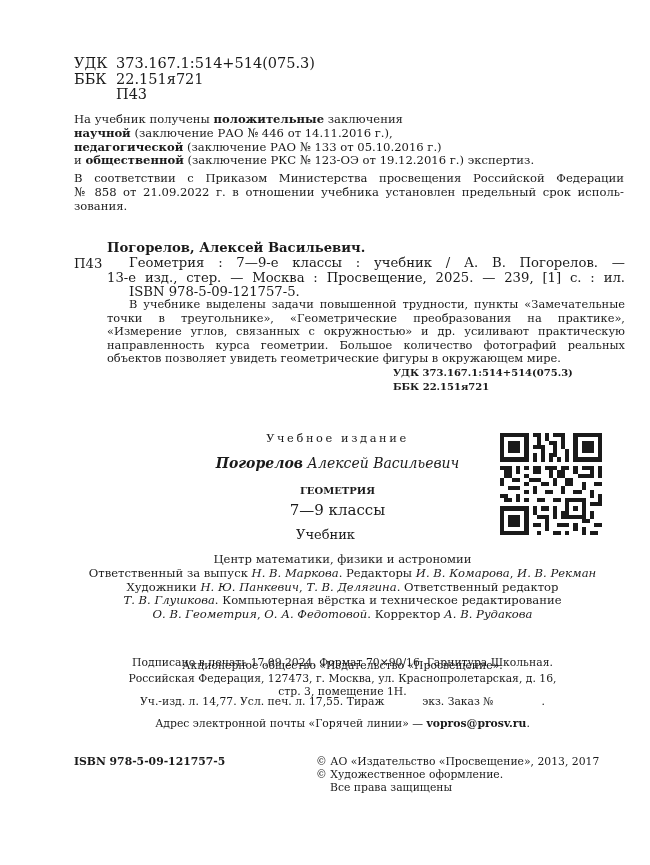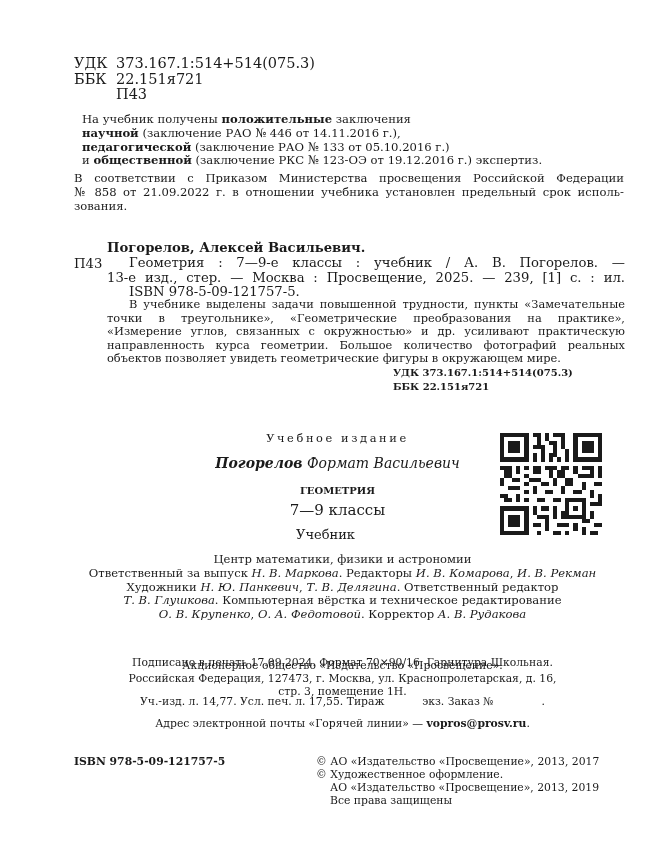--- a/index.html
+++ b/index.html
@@ -28,21 +28,21 @@
   <div class="row">
       <span class="k">ББК</span>
       <span>22.151я721</span>
     </div>
   <div class="row">
       <span class="k"></span>
       <span>П43</span>
     </div>
 </div>
 
-<div class="abs sm" style="left:74px; top:113px; font-size:11.6px; line-height:13.8px;margin-left:8px;">
+<div class="abs sm" style="left:74px; top:113px; font-size:11.6px; line-height:13.8px;">
   <div><span>На учебник получены </span><span class="b">положительные</span><span> заключения</span></div>
   <div><span class="b">научной</span><span> (заключение РАО № 446 от 14.11.2016 г.),</span></div>
   <div><span class="b">педагогической</span><span> (заключение РАО № 133 от 05.10.2016 г.)</span></div>
   <div><span>и </span><span class="b">общественной</span><span> (заключение РКС № 123-ОЭ от 19.12.2016 г.) экспертиз.</span></div>
 </div>
 
 <div class="abs sm" style="left:74px; top:172px; width:550px; font-size:11.6px; line-height:13.8px;">
   <div class="j">В соответствии с Приказом Министерства просвещения Российской Федерации</div>
   <div class="j">№ 858 от 21.09.2022 г. в отношении учебника установлен предельный срок исполь-</div>
   <div>зования.</div>
@@ -62,21 +62,21 @@
   <div class="j">направленность курса геометрии. Большое количество фотографий реальных</div>
   <div>объектов позволяет увидеть геометрические фигуры в окружающем мире.</div>
 </div>
 <div class="abs sm b" style="left:393px; top:366px; font-size:10px; line-height:13.6px;">
   <div>УДК 373.167.1:514+514(075.3)</div>
   <div>ББК 22.151я721</div>
 </div>
 
 <div class="abs sm center" style="left:200px; top:432px; width:275px; letter-spacing:2.6px; font-size:11.4px;">Учебное издание</div>
 <div class="abs t center" style="left:190px; top:456px; width:295px; font-size:14px;">
-  <span class="b i">Погорелов</span><span class="i"> Формат Васильевич</span>
+  <span class="b i">Погорелов</span><span class="i"> Алексей Васильевич</span>
 </div>
 <div class="abs t center b" style="left:200px; top:482px; width:275px; font-size:10px; line-height:18px;">ГЕОМЕТРИЯ</div>
 <div class="abs t center" style="left:200px; top:502px; width:275px; font-size:15px; line-height:17px;">7—9 классы</div>
 <div class="abs t center" style="left:188px; top:527px; width:275px; font-size:13px;">Учебник</div>
 
 <div class="abs qr" style="left:500px; top:433px; width:102px; height:102px;">
   <svg width="102" height="102" viewBox="0 0 25 25" shape-rendering="crispEdges">
     <rect width="25" height="25" fill="#fff"></rect>
     <g fill="#1a1a1a">
 
@@ -173,21 +173,21 @@
   <div>
     <span>Ответственный за выпуск </span><span class="i">Н. В. Маркова</span><span>. Редакторы </span><span class="i">И. В. Комарова</span><span>, </span><span class="i">И. В. Рекман</span>
   </div>
   <div>
     <span>Художники </span><span class="i">Н. Ю. Панкевич</span><span>, </span><span class="i">Т. В. Делягина</span><span>. Ответственный редактор</span>
   </div>
   <div>
     <span class="i">Т. В. Глушкова</span><span>. Компьютерная вёрстка и техническое редактирование</span>
   </div>
   <div>
-    <span class="i">О. В. Крупенко</span><span>, </span><span class="i">О. А. Федотовой</span><span>. Корректор </span><span class="i">А. В. Рудакова</span>
+    <span class="i">О. В. Геометрия</span><span>, </span><span class="i">О. А. Федотовой</span><span>. Корректор </span><span class="i">А. В. Рудакова</span>
   </div>
 </div>
 
 <div class="abs sm center" style="left:60px; top:630px; width:565px; font-size:10.8px; line-height:13px; white-space:pre;">
   <div>Подписано в печать 17.09.2024. Формат 70×90/16. Гарнитура Школьная.</div>
   <div>Уч.-изд. л. 14,77. Усл. печ. л. 17,55. Тираж           экз. Заказ №              .</div>
 </div>
 
 <div class="abs sm center" style="left:60px; top:659px; width:565px; font-size:10.8px; line-height:13px;">
   <div>Акционерное общество «Издательство «Просвещение».</div>
@@ -195,15 +195,14 @@
   <div>стр. 3, помещение 1Н.</div>
   <div style="margin-top:19px;">
     <span>Адрес электронной почты «Горячей линии» — </span><span class="b">vopros@prosv.ru</span><span>.</span>
   </div>
 </div>
 
 <div class="abs sm b" style="left:74px; top:755px; font-size:10.8px;">ISBN 978-5-09-121757-5</div>
 <div class="abs sm" style="left:316px; top:755px; font-size:10.8px; line-height:13px;">
   <div>© АО «Издательство «Просвещение», 2013, 2017</div>
   <div>© Художественное оформление.</div>
-  <div style="padding-left:14px;">АО «Издательство «Просвещение», 2013, 2019</div>
   <div style="padding-left:14px;">Все права защищены</div>
 </div>
 
 </body></html>

